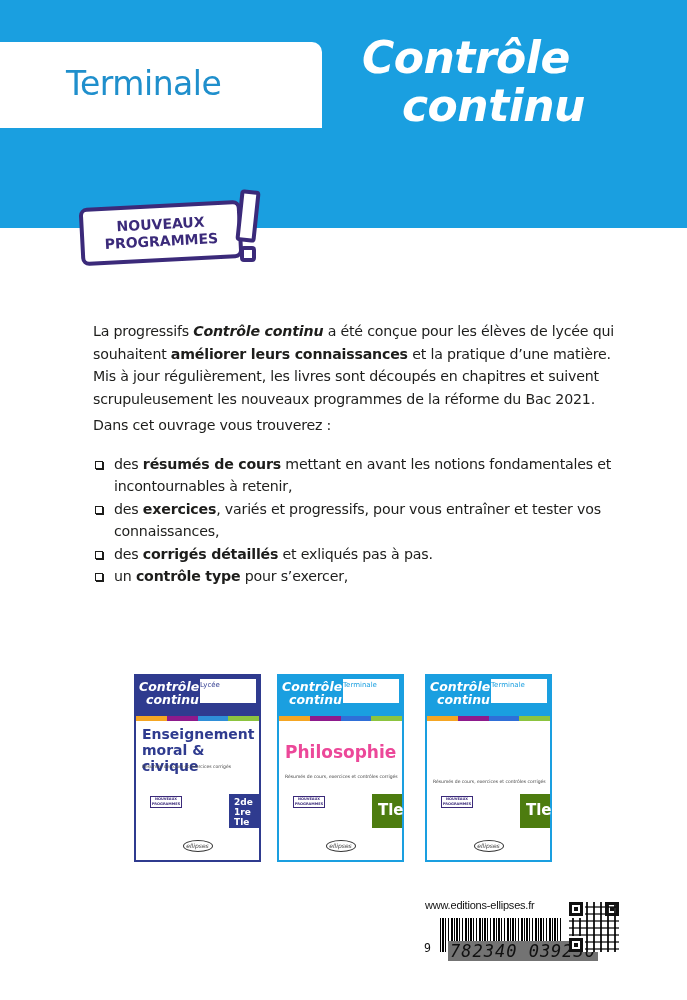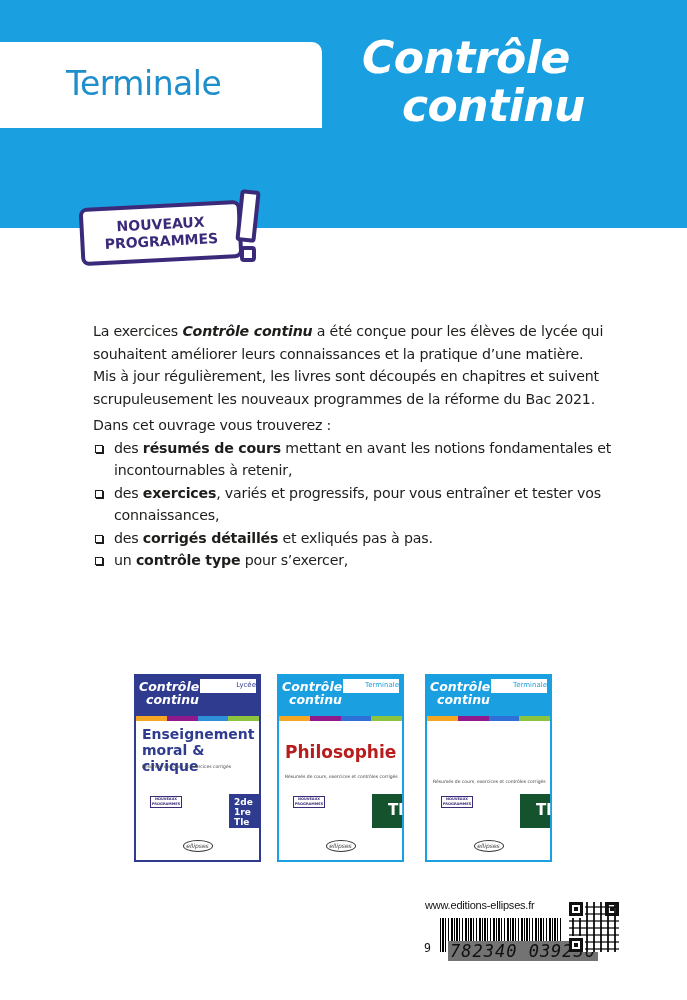--- a/index.html
+++ b/index.html
@@ -13,45 +13,45 @@
   .series-title .l2 { display: block; padding-left: 40px; }
 
   .badge { position: absolute; left: 80px; top: 196px; width: 180px; height: 70px; }
   .badge .box { position: absolute; left: 0; top: 8px; width: 162px; height: 58px; background: #fff; border: 4px solid #3b2a7a; border-radius: 8px; transform: rotate(-3deg); display: flex; flex-direction: column; align-items: center; justify-content: center; }
   .badge .box span { font-family: "DejaVu Sans", sans-serif; font-weight: bold; font-size: 14px; color: #3b2a7a; line-height: 17px; }
   .badge .excl-bar { position: absolute; left: 158px; top: -6px; width: 20px; height: 52px; background: #fff; border: 4px solid #3b2a7a; border-radius: 4px; transform: rotate(6deg); }
   .badge .excl-dot { position: absolute; left: 160px; top: 50px; width: 16px; height: 16px; background: #fff; border: 4px solid #3b2a7a; border-radius: 4px; }
 
   .intro { position: absolute; left: 93px; top: 320px; width: 550px; font-family: "DejaVu Sans", sans-serif; font-size: 14.2px; line-height: 22.5px; color: #1d1d1b; letter-spacing: -0.2px; }
   .intro i { font-style: italic; font-weight: bold; }
-  .intro b { font-weight: normal; margin-top: 48px; }
+  .intro b { font-weight: bold; margin-top: 48px; }
 
   .contents { position: absolute; left: 93px; top: 414px; width: 560px; font-family: "DejaVu Sans", sans-serif; font-size: 14.2px; line-height: 22.5px; letter-spacing: -0.2px; }
-  .contents ul { list-style: none; margin-top: 0; }
+  .contents ul { list-style: none; margin-top: 16px; }
   .contents li { position: relative; padding-left: 21px; }
   .contents li .chk { position: absolute; left: 2px; top: 8px; width: 8px; height: 8px; border: 1px solid #1d1d1b; box-shadow: 1px 1px 0 #1d1d1b; }
 
   .books { position: absolute; left: 134px; top: 674px; }
   .book { position: absolute; top: 0; width: 127px; height: 188px; background: #fff; border: 2px solid #2f3b8f; }
   .book.b2, .book.b3 { border-color: #1a9fe0; }
   .book .top { position: absolute; left: 0; top: 0; width: 100%; height: 40px; background: #2f3b8f; }
   .book.b2 .top, .book.b3 .top { background: #1a9fe0; }
   .book .cc { position: absolute; left: 3px; top: 4px; color: #fff; font-style: italic; font-weight: bold; font-size: 12.5px; line-height: 13px; }
   .book .cc .l2 { padding-left: 7px; display: block; }
-  .book .lvl { position: absolute; right: 3px; top: 3px; width: 56px; height: 14px; background: #fff; font-size: 7px; color: #2f3b8f; text-align: right; line-height: 13px; }
+  .book .lvl { position: absolute; right: 3px; top: 3px; width: 56px; height: 24px; background: #fff; font-size: 7px; color: #2f3b8f; text-align: left; line-height: 13px; }
   .book.b2 .lvl, .book.b3 .lvl { color: #1a9fe0; }
   .book .strip { position: absolute; left: 0; top: 40px; width: 100%; height: 5px; display: flex; }
   .book .strip i { flex: 1; }
   .book .subject { position: absolute; left: 6px; top: 50px; right: 0; font-weight: bold; font-size: 14px; line-height: 16px; color: #2f3b8f; }
-  .book.b2 .subject { top: 68px; font-size: 17px; color: #b91c1c; }
+  .book.b2 .subject { top: 68px; font-size: 17px; color: #ec4899; }
   .book.b3 .subject { top: 56px; font-size: 17px; line-height: 19px; color: #1a9fe0; }
   .book .tag { position: absolute; left: 6px; font-size: 4.5px; color: #444; white-space: nowrap; }
   .book .mini-badge { position: absolute; left: 14px; top: 120px; width: 32px; height: 12px; border: 1.5px solid #3b2a7a; font-size: 3.5px; text-align: center; line-height: 4.5px; color: #3b2a7a; font-weight: bold; background: #fff; }
   .book .grade { position: absolute; right: 0; top: 118px; width: 30px; height: 34px; background: #2f3b8f; color: #fff; font-weight: bold; font-size: 9px; line-height: 10px; padding: 3px 0 0 5px; }
-  .book.b2 .grade, .book.b3 .grade { background: #14532d; font-size: 15px; line-height: 28px; padding: 2px 0 0 16px; }
+  .book.b2 .grade, .book.b3 .grade { background: #4d7c0f; font-size: 15px; line-height: 28px; padding: 2px 0 0 6px; }
   .book .logo { position: absolute; left: 50%; bottom: 8px; transform: translateX(-50%); width: 30px; height: 12px; border: 1px solid #333; border-radius: 50%; font-size: 6px; text-align: center; line-height: 10px; color: #333; font-style: italic; background: #fff; }
 
   .website { position: absolute; left: 425px; top: 899px; font-family: Liberation Sans, sans-serif; font-size: 11px; color: #111; letter-spacing: -0.2px; text-align: right; }
   .barcode { position: absolute; left: 440px; top: 918px; width: 122px; height: 34px; }
   .barcode .bars { width: 100%; height: 100%; background: repeating-linear-gradient(90deg, #000 0 1px, #fff 1px 2px, #000 2px 4px, #fff 4px 5px, #000 5px 6px, #fff 6px 8px, #000 8px 9px, #fff 9px 11px, #000 11px 13px, #fff 13px 14px); }
   .isbn-first { position: absolute; left: 424px; top: 941px; font-size: 11.5px; color: #111; font-family: "DejaVu Sans Mono", monospace; }
   .isbn-rest { position: absolute; left: 448px; top: 941px; font-size: 17px; letter-spacing: 1px; color: #111; background: #737373; padding: 0 2px; font-family: "DejaVu Sans Mono", monospace; font-style: italic; }
   .qr { position: absolute; left: 569px; top: 902px; width: 50px; height: 50px; background: #fff; }
   .qr .finder { position: absolute; width: 14px; height: 14px; border: 3px solid #111; }
   .qr .finder::after { content: ""; position: absolute; left: 2px; top: 2px; width: 4px; height: 4px; background: #111; }
@@ -77,21 +77,21 @@
 <div class="badge">
   <div class="box">
     <span>NOUVEAUX</span>
     <span>PROGRAMMES</span>
   </div>
   <div class="excl-bar"></div>
   <div class="excl-dot"></div>
 </div>
 
 <div class="intro">
-  <p><span>La exercices </span><i>Contrôle continu</i><span> a été conçue pour les élèves de lycée qui souhaitent </span><b>améliorer leurs connaissances</b><span> et la pratique d’une matière.</span></p>
+  <p><span>La progressifs </span><i>Contrôle continu</i><span> a été conçue pour les élèves de lycée qui souhaitent </span><b>améliorer leurs connaissances</b><span> et la pratique d’une matière.</span></p>
   <p>Mis à jour régulièrement, les livres sont découpés en chapitres et suivent scrupuleusement les nouveaux programmes de la réforme du Bac 2021.</p>
 </div>
 
 <div class="contents">
   <p>Dans cet ouvrage vous trouverez :</p>
   <ul>
     <li><span class="chk"></span><span>des </span><b>résumés de cours</b><span> mettant en avant les notions fondamentales et incontournables à retenir,</span></li>
     <li><span class="chk"></span><span>des </span><b>exercices</b><span>, variés et progressifs, pour vous entraîner et tester vos connaissances,</span></li>
     <li><span class="chk"></span><span>des </span><b>corrigés détaillés</b><span> et exliqués pas à pas.</span></li>
     <li><span class="chk"></span><span>un </span><b>contrôle type</b><span> pour s’exercer,</span></li>

